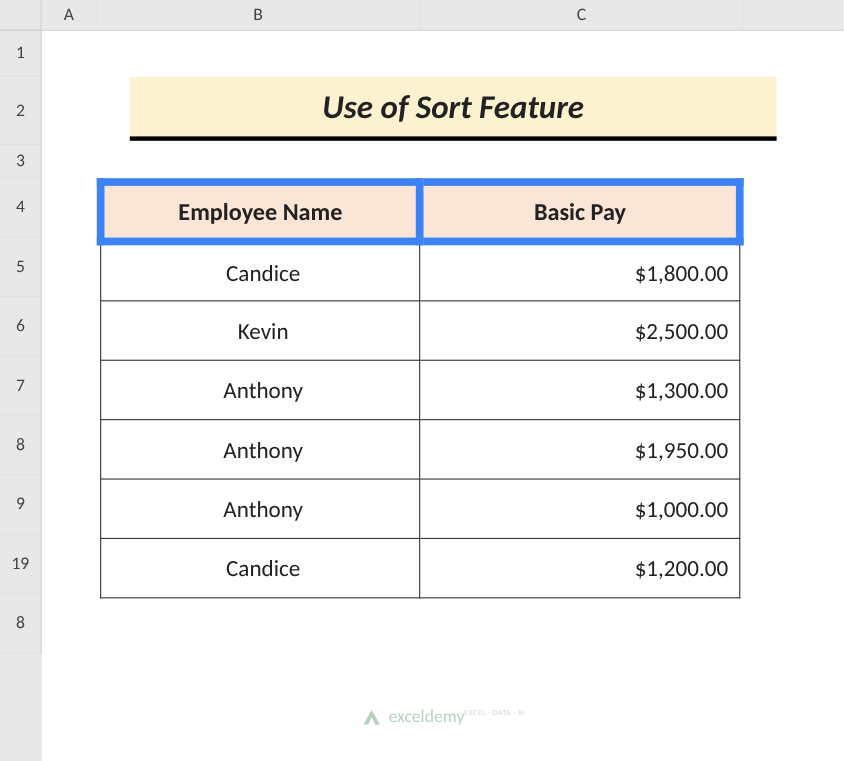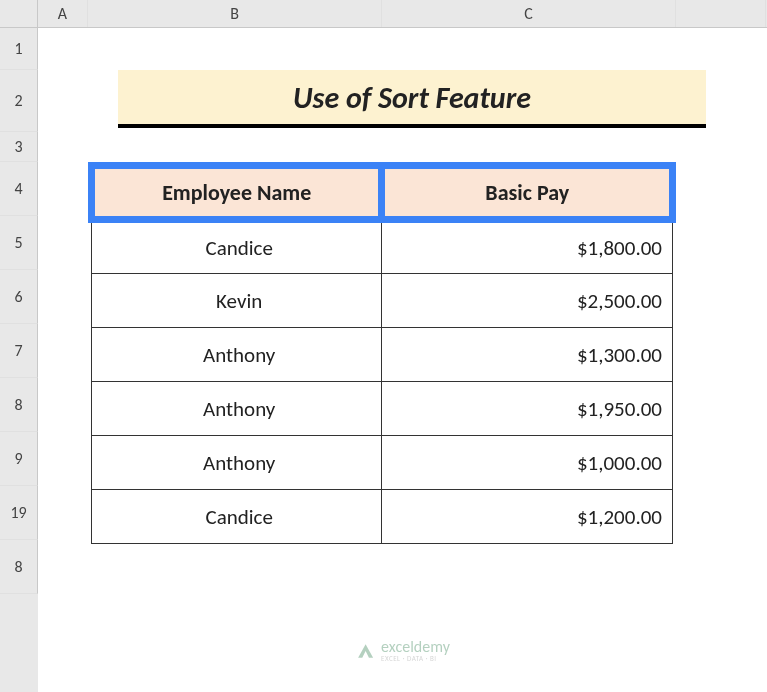--- a/index.html
+++ b/index.html
@@ -134,21 +134,20 @@
       align-items: center;
       gap: 6px;
       opacity: 0.35;
     }
     .watermark-icon {
       width: 20px;
       height: 20px;
     }
     .watermark-text {
       display: flex;
-      flex-direction: column;
       line-height: 1;
     }
     .watermark-main {
       font-size: 16px;
       color: #2a7a4a;
       font-weight: 500;
     }
     .watermark-sub {
       font-size: 7px;
       color: #888;

